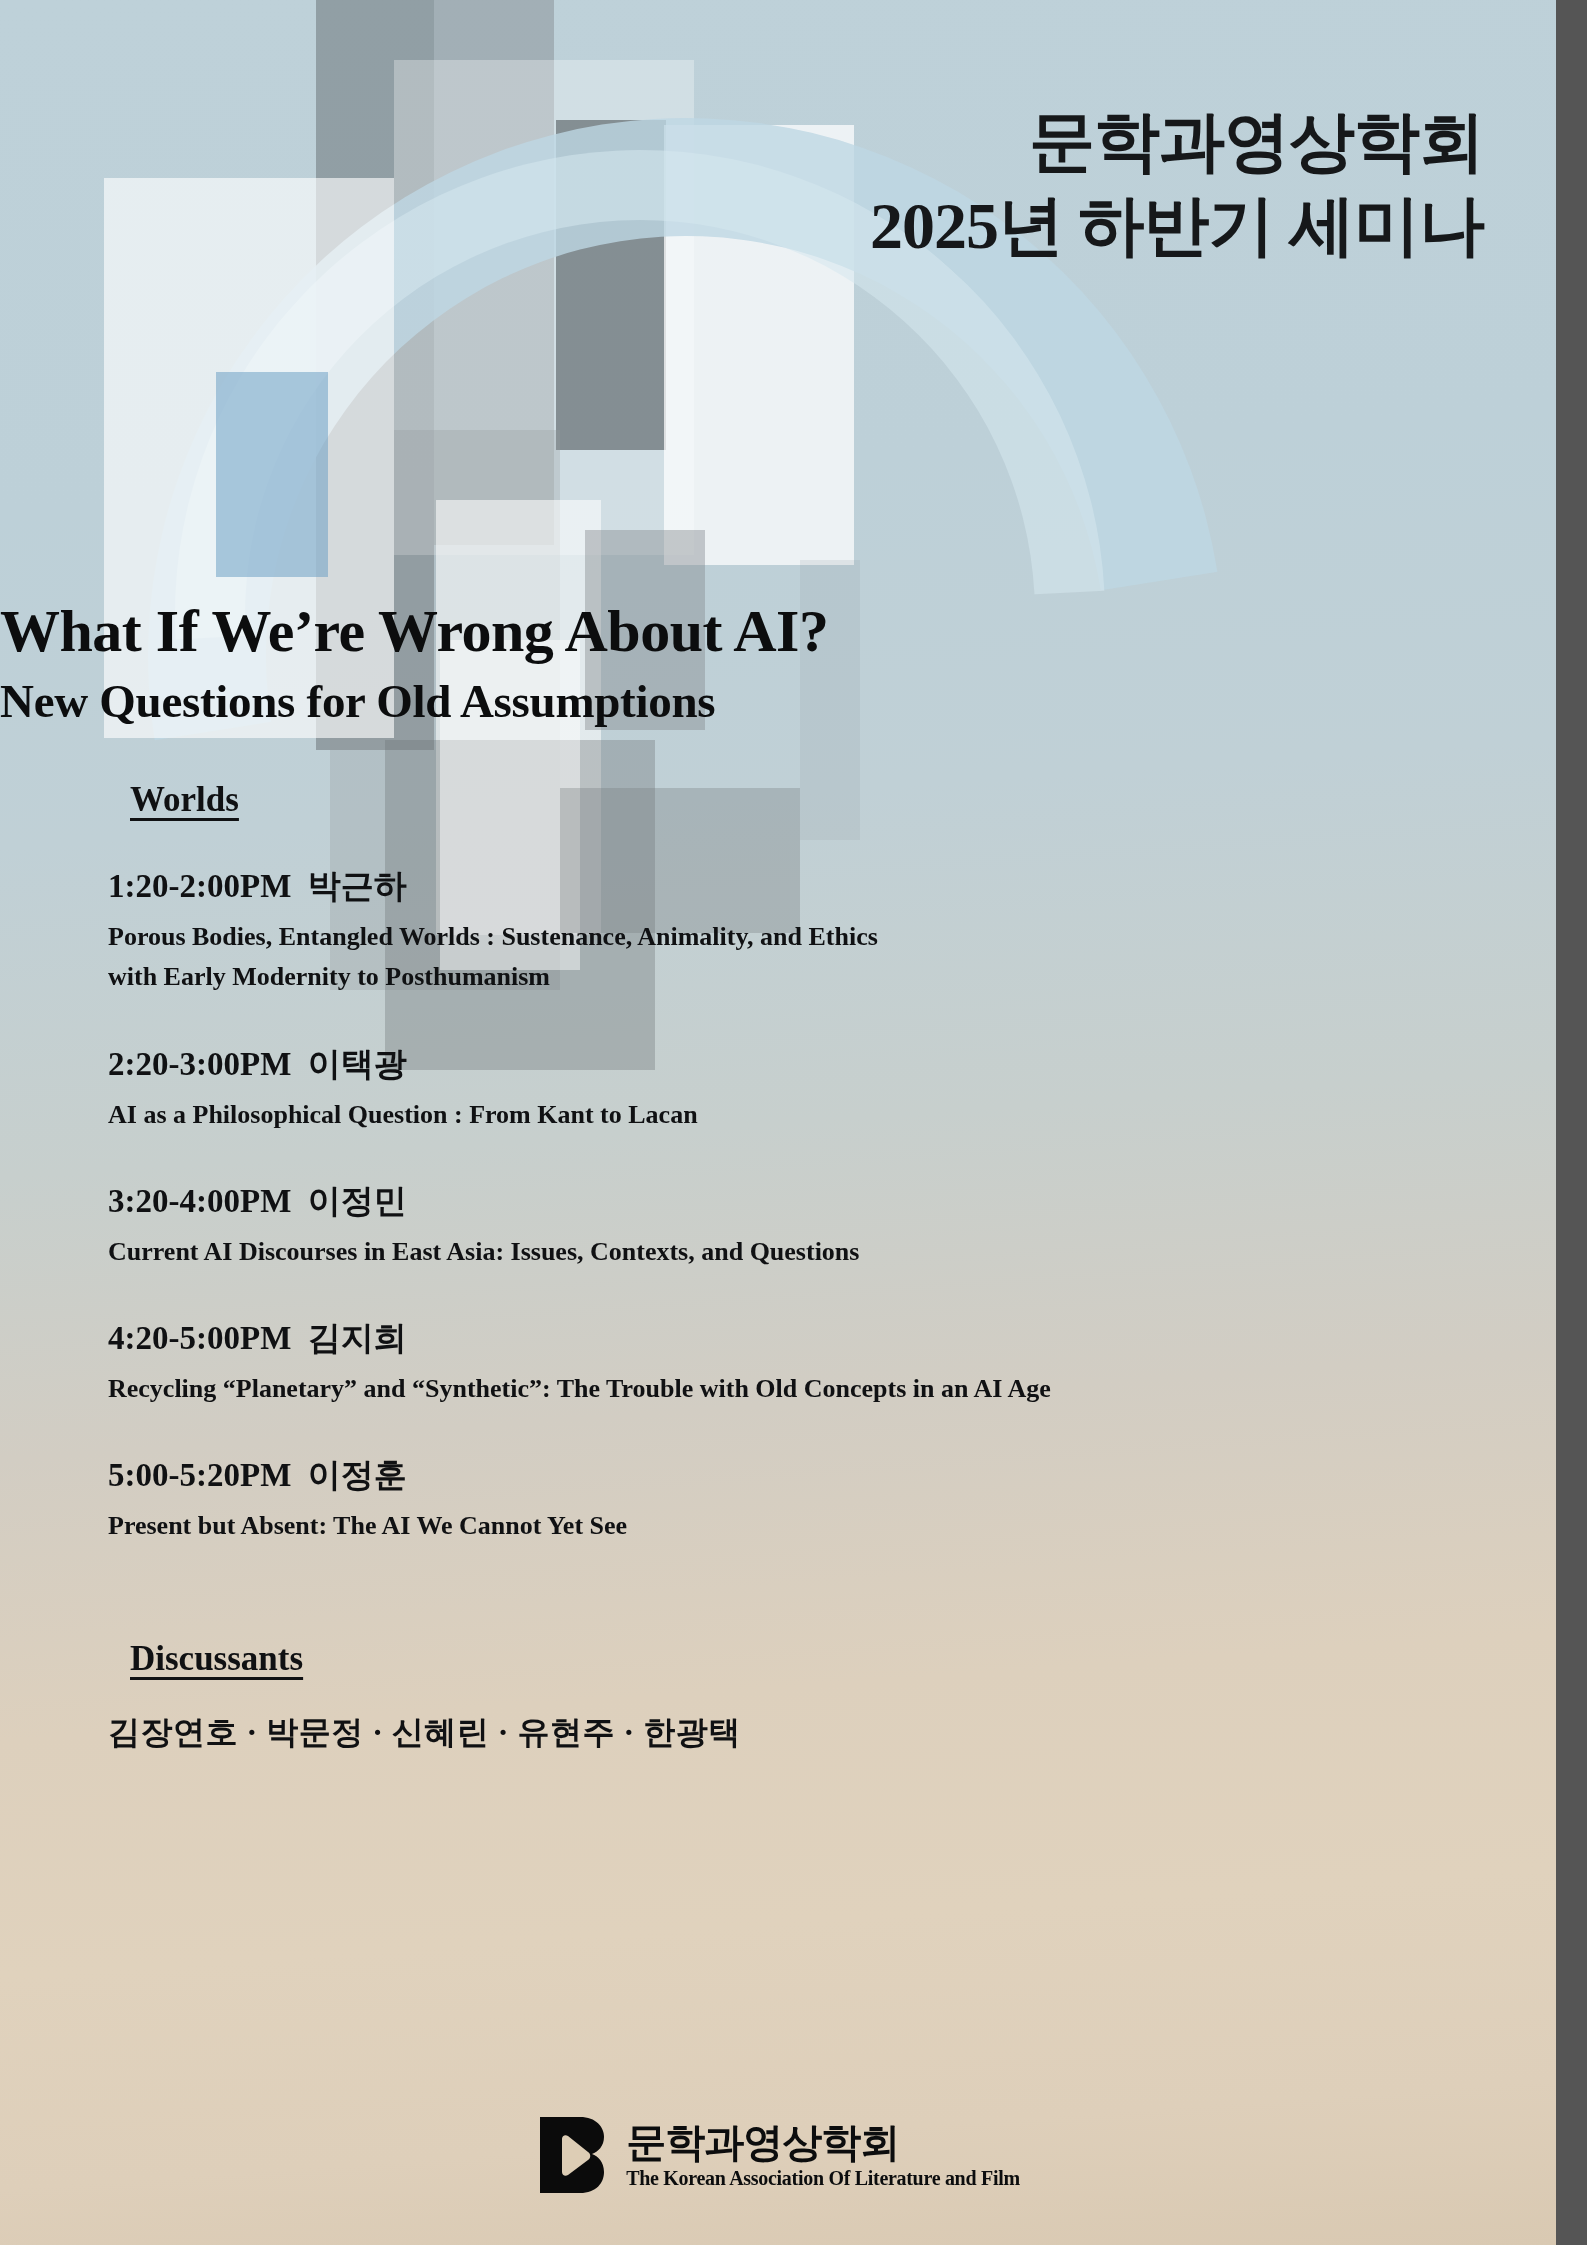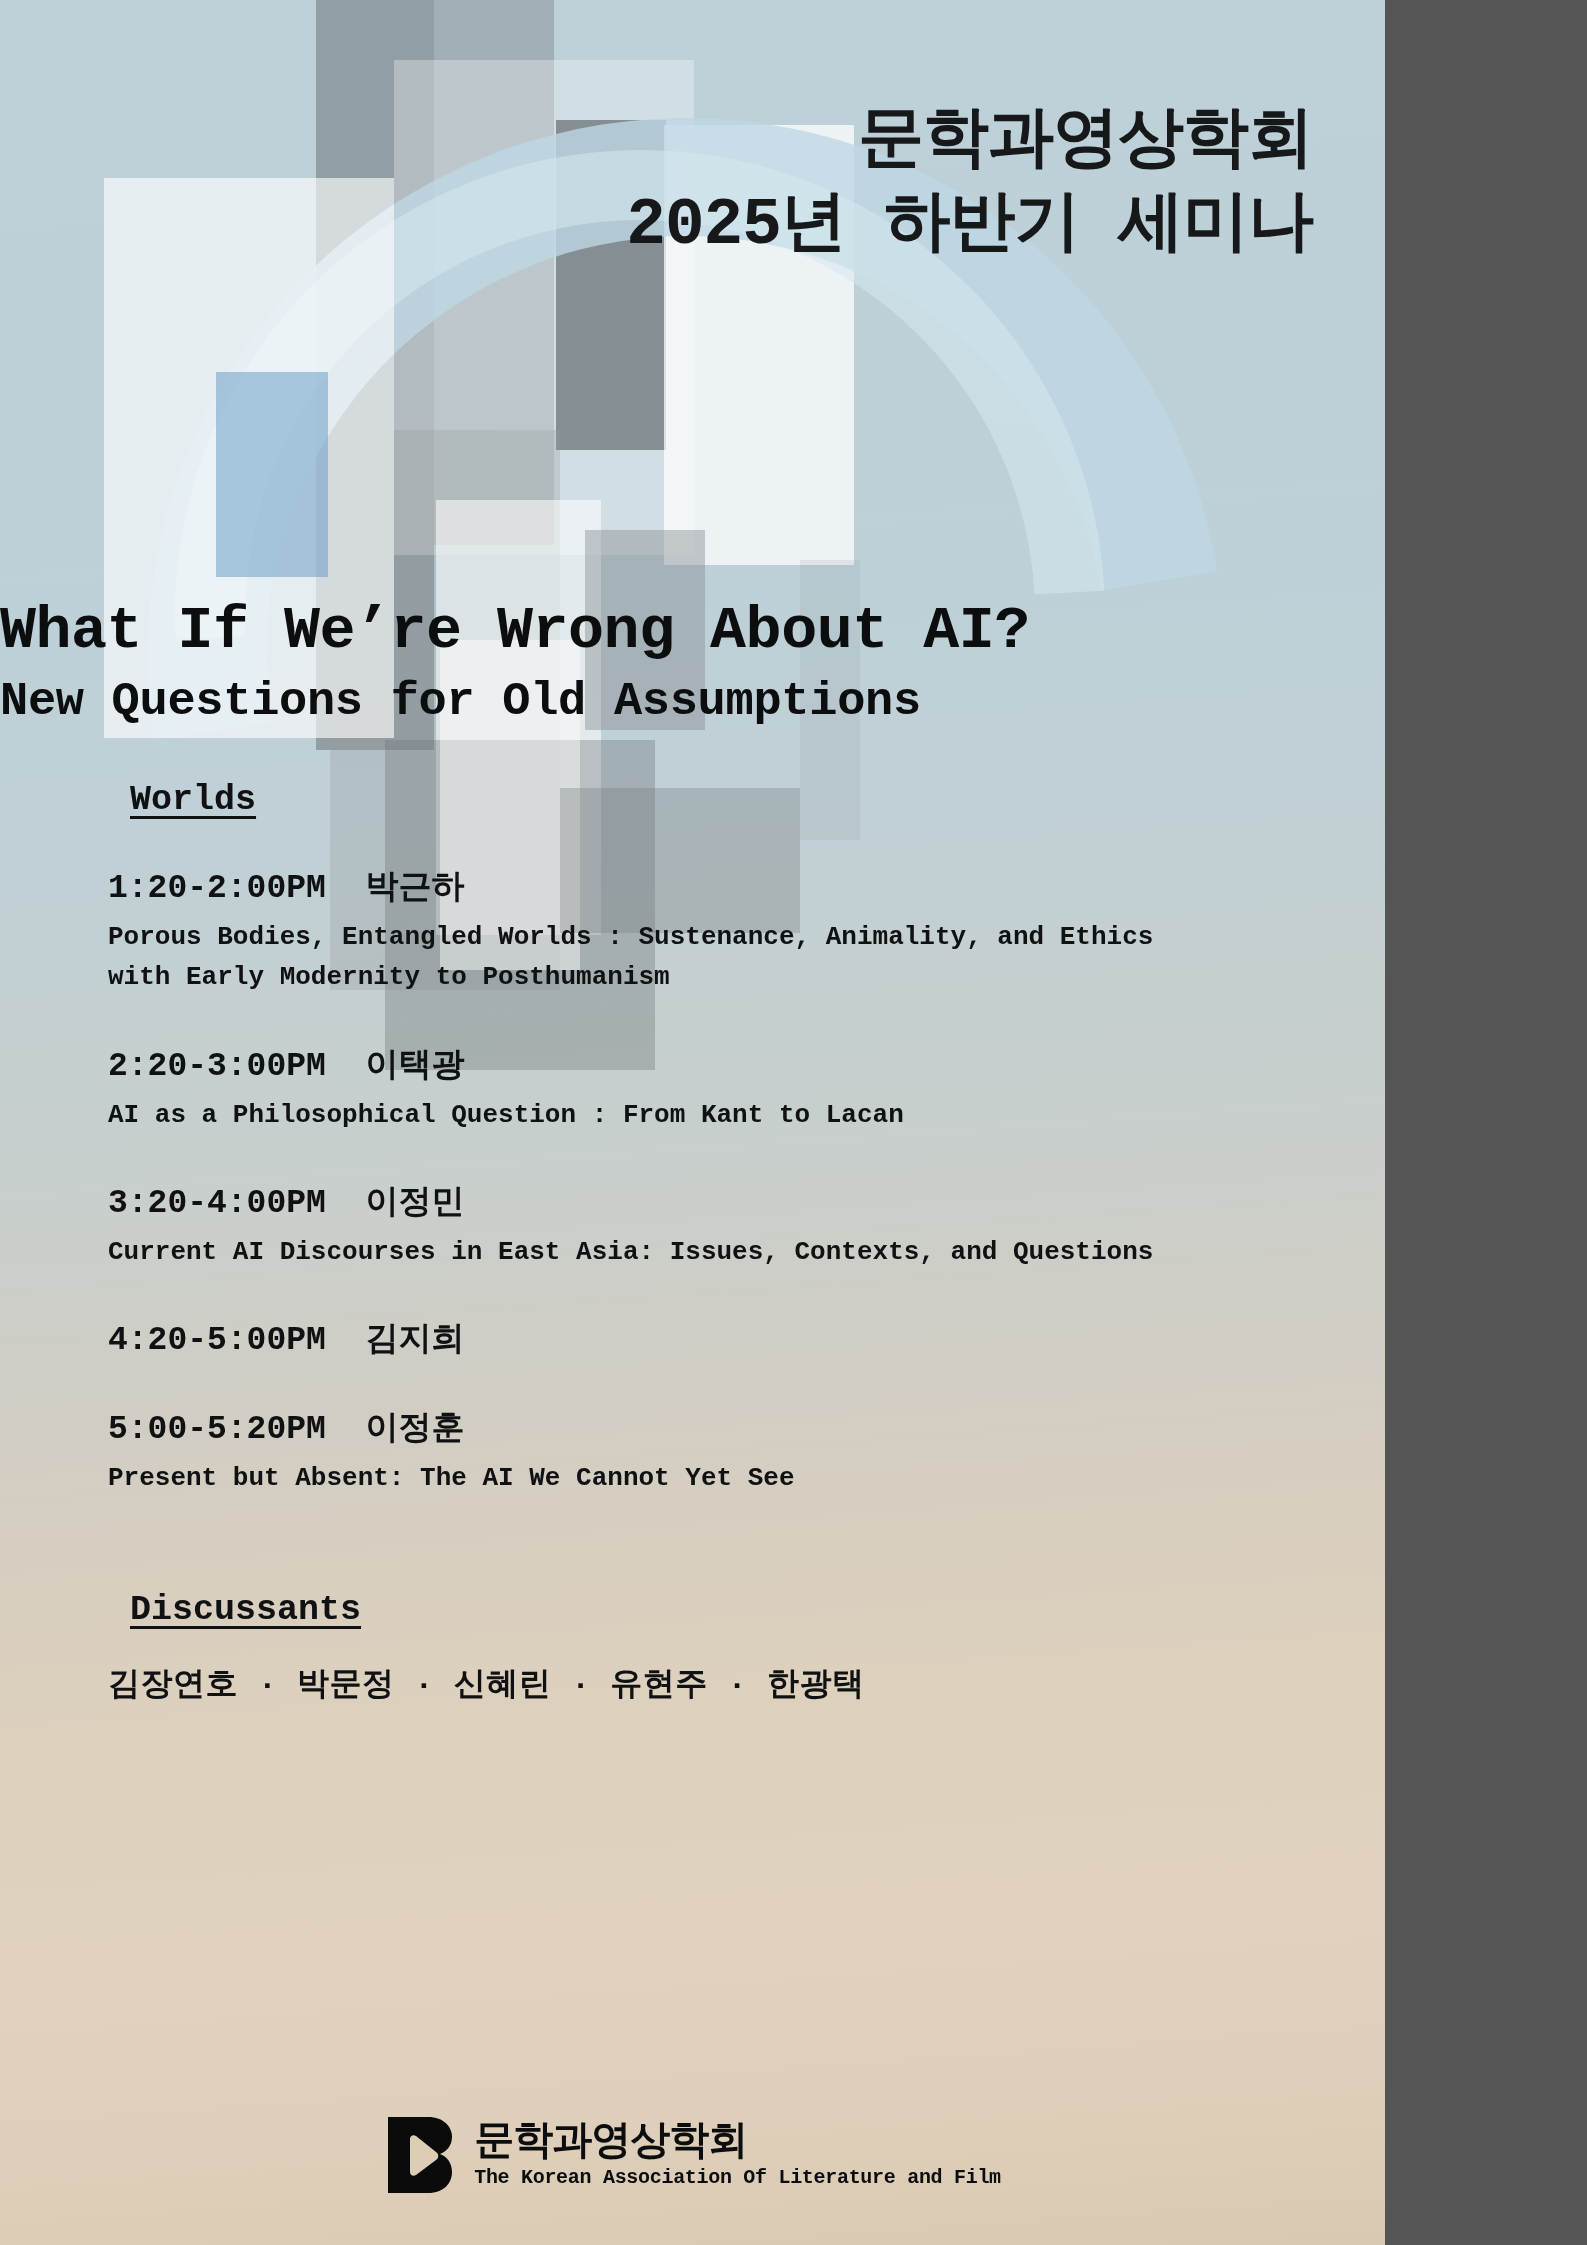--- a/index.html
+++ b/index.html
@@ -2,24 +2,24 @@
 <html><head>
 <meta charset="utf-8">
 <style>
   html, body {
     margin: 0;
     padding: 0;
     background: #555;
   }
   #poster {
     position: relative;
-    width: 1385px;
+    width: 1556px;
     height: 2245px;
     overflow: hidden;
-    font-family: Liberation Mono, monospace;
+    font-family: Liberation Serif, serif;
     background:
       linear-gradient(176deg,
         #bed1d9 0%,
         #bdd0d8 22%,
         #c0d0d6 36%,
         #c7cfcd 50%,
         #d2cdc3 62%,
         #ddd0bd 74%,
         #e0d2bd 84%,
         #decfba 93%,
@@ -285,20 +285,23 @@
       </div>
       <div class="sess-title">
         <div>Current AI Discourses in East Asia: Issues, Contexts, and Questions</div>
       </div>
     </div>
 
     <div class="session">
       <div class="sess-time">
         <span>4:20-5:00PM</span>&nbsp;&nbsp;<span>김지희</span>
       </div>
+      <div class="sess-title">
+        <div>Recycling “Planetary” and “Synthetic”: The Trouble with Old Concepts in an AI Age</div>
+      </div>
     </div>
 
     <div class="session">
       <div class="sess-time">
         <span>5:00-5:20PM</span>&nbsp;&nbsp;<span>이정훈</span>
       </div>
       <div class="sess-title">
         <div>Present but Absent: The AI We Cannot Yet See</div>
       </div>
     </div>

